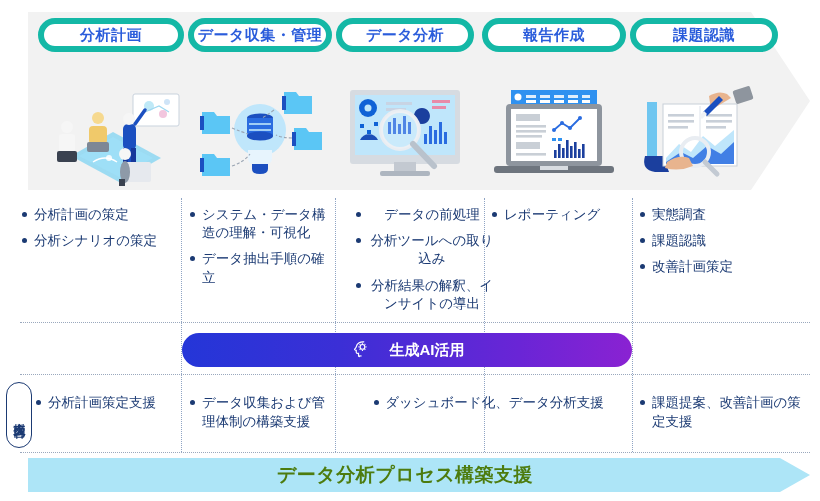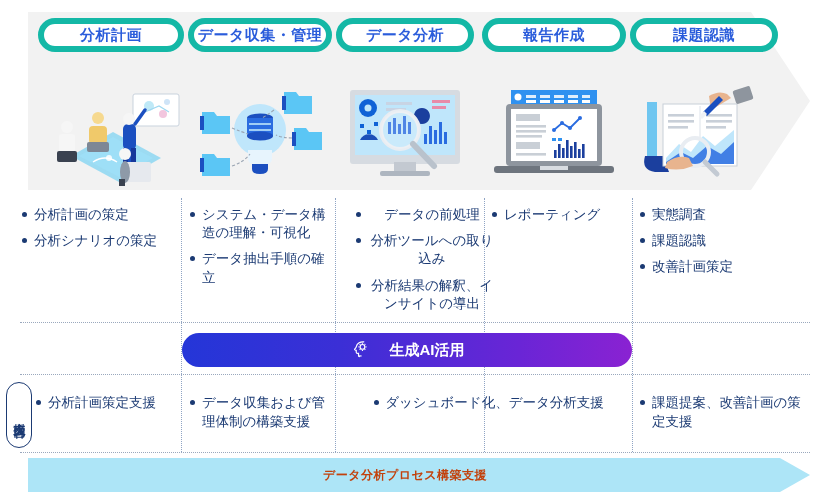--- a/index.html
+++ b/index.html
@@ -109,21 +109,21 @@
   .scol.s2 .sitem{padding-left:0;text-align:center;}
   .scol.s2 .sitem::before{position:static;display:inline-block;margin-right:6px;vertical-align:2px;}
 
   
   .bottom-arrow{
     position:absolute;left:28px;top:458px;width:782px;height:34px;
     background:#ade5f7;
     -webkit-clip-path:polygon(0 0, 752px 0, 782px 17px, 752px 34px, 0 34px, 0 0);
     clip-path:polygon(0 0, 752px 0, 782px 17px, 752px 34px, 0 34px, 0 0);
     display:flex;align-items:center;justify-content:center;
-    color:#c2410c;font-weight:bold;font-size:12px;letter-spacing:.5px;text-align:right;
+    color:#4d7c0f;font-weight:bold;font-size:19px;letter-spacing:.5px;text-align:right;
   }
   .bottom-arrow .ba-txt{transform:translateX(-14px);}
 </style>
 </head>
 <body>
 
 <div class="stage">
 
   <div class="chevron-band"></div>
 

